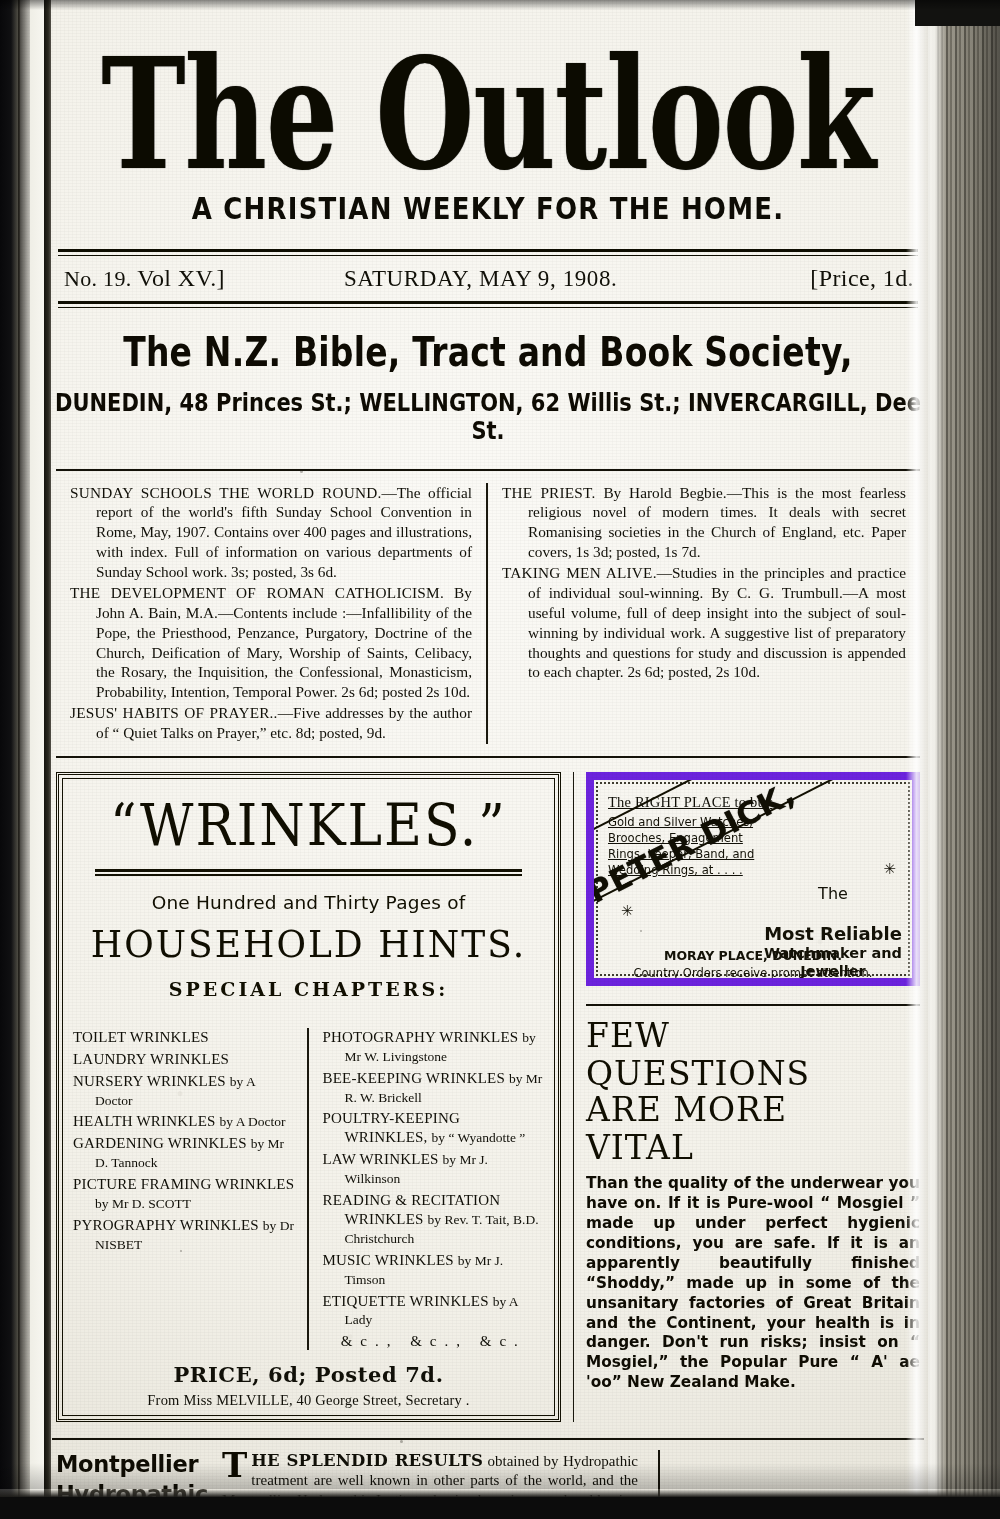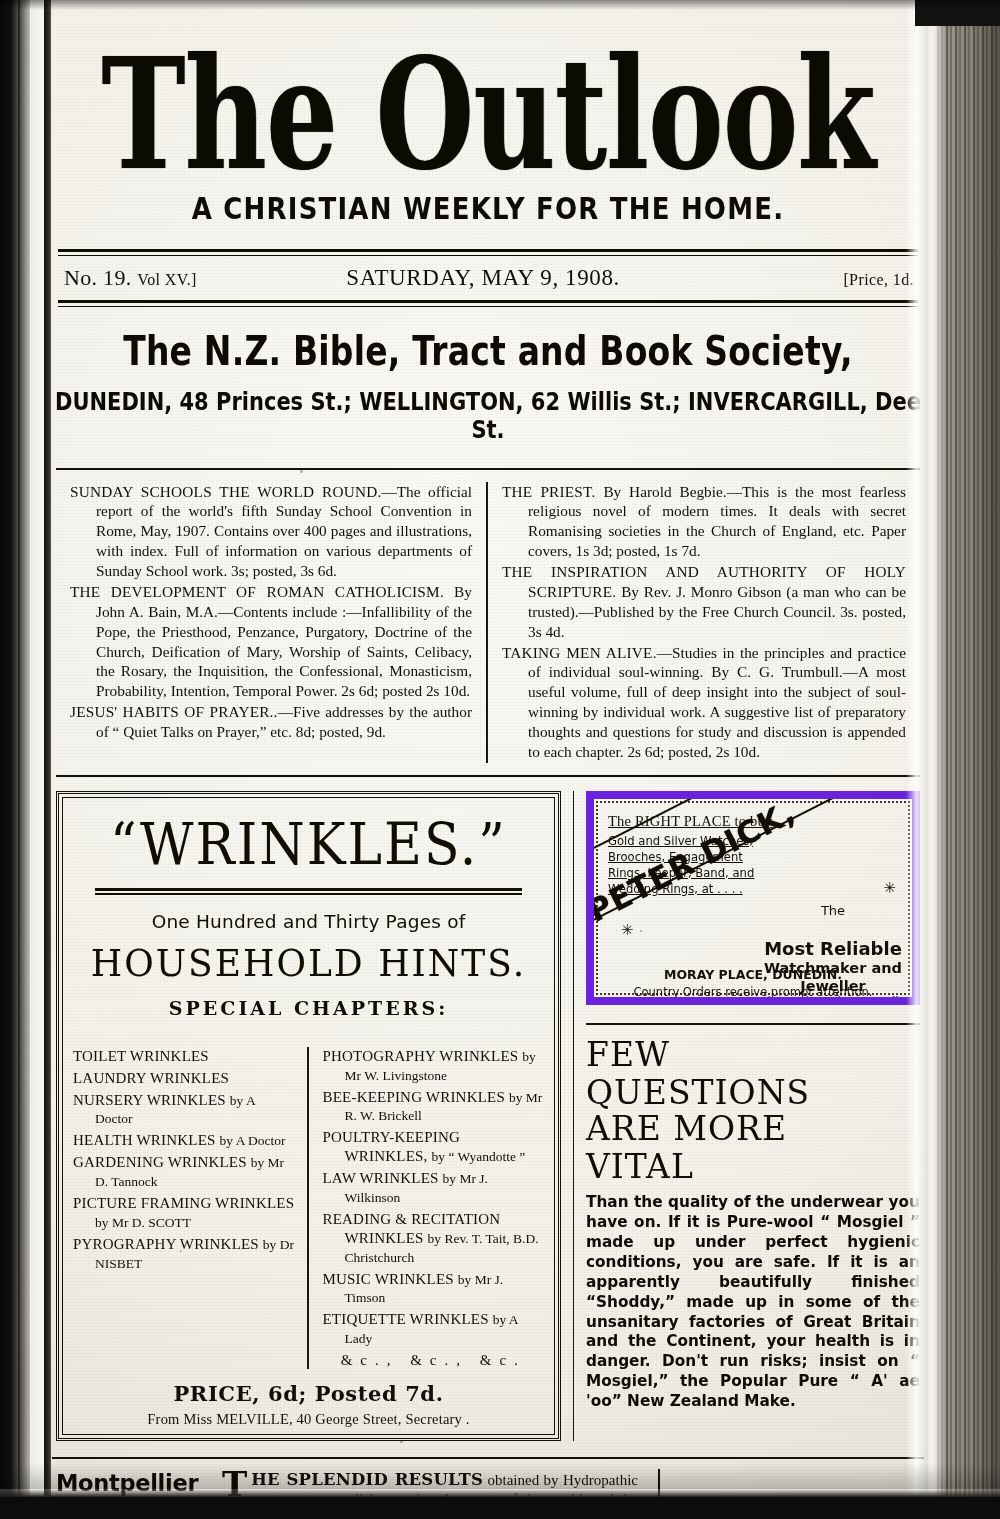--- a/index.html
+++ b/index.html
@@ -101,21 +101,21 @@
 
   .issueline{
     display:flex;align-items:baseline;justify-content:space-between;
     padding:9px 10px 9px 12px;
     font-family:"Liberation Serif", serif;
     font-size:22px;letter-spacing:.3px;
   }
   .issue-left{white-space:nowrap;}
   .issue-center{font-size:23px;letter-spacing:.6px;padding-right:74px;}
   .issue-right{white-space:nowrap;}
-  .smallcaps{font-size:16px;letter-spacing:.4px;}
+  .smallcaps{font-size:24px;letter-spacing:.4px;}
 
   
   .society{text-align:center;margin-top:24px;}
   .soc-title{
     font-family:"DejaVu Sans", sans-serif;font-weight:700;
     font-size:33px;letter-spacing:.2px;transform:scaleY(1.22);
     display:block;margin-bottom:22px;color:#14120a;
   }
   .soc-branches{
     font-family:"DejaVu Sans", sans-serif;font-weight:700;
@@ -208,21 +208,21 @@
     transform:rotate(-27deg);transform-origin:left center;
     text-shadow:0 0 1px rgba(0,0,0,.5);
   }
   .pd-star{position:absolute;font-size:15px;color:#1a180e;}
   .pd-star.a{left:27px;top:122px;}
   .pd-star.b{right:16px;top:80px;}
   .pd-right{
     position:absolute;right:8px;top:104px;width:142px;text-align:center;
     font-family:"DejaVu Sans",sans-serif;color:#1a180e;
   }
-  .pd-right .s1{font-size:13px;}
+  .pd-right .s1{font-size:16px;}
   .pd-right .s2{font-size:18px;font-weight:700;margin-top:20px;}
   .pd-right .s3{font-size:14.5px;font-weight:700;line-height:1.25;}
   .pd-right .s4{font-size:11.5px;}
   .pd-addr{position:absolute;left:0;right:0;top:168px;text-align:center;
     font-family:"DejaVu Sans",sans-serif;font-size:12.5px;font-weight:700;color:#1a180e;}
   .pd-foot{position:absolute;left:0;right:0;top:186px;text-align:center;
     font-family:"DejaVu Sans",sans-serif;font-size:11.5px;color:#1a180e;line-height:1.25;}
 
   .rule-midright{border-top:2px solid #1a1810;margin:18px 0 0 0;}
 
@@ -299,23 +299,20 @@
         <div class="bl-entry">
           <span class="ttl">THE DEVELOPMENT OF ROMAN CATHOLICISM.</span><span> By John A. Bain, M.A.—Contents include :—Infallibility of the Pope, the Priesthood, Penzance, Purgatory, Doctrine of the Church, Deification of Mary, Worship of Saints, Celibacy, the Rosary, the Inquisition, the Confessional, Monasticism, Probability, Intention, Temporal Power. 2s 6d; posted 2s 10d.</span>
         </div>
         <div class="bl-entry">
           <span class="ttl">JESUS' HABITS OF PRAYER..</span><span>—Five addresses by the author of “ Quiet Talks on Prayer,” etc. 8d; posted, 9d.</span>
         </div>
       </div>
       <div class="bl-col">
         <div class="bl-entry">
           <span class="ttl">THE PRIEST.</span><span> By Harold Begbie.—This is the most fearless religious novel of modern times. It deals with secret Romanising societies in the Church of England, etc. Paper covers, 1s 3d; posted, 1s 7d.</span>
-        </div>
-        <div class="bl-entry">
-          <span class="ttl">THE INSPIRATION AND AUTHORITY OF HOLY SCRIPTURE.</span><span> By Rev. J. Monro Gibson (a man who can be trusted).—Published by the Free Church Council. 3s. posted, 3s 4d.</span>
         </div>
         <div class="bl-entry">
           <span class="ttl">TAKING MEN ALIVE.</span><span>—Studies in the principles and practice of individual soul-winning. By C. G. Trumbull.—A most useful volume, full of deep insight into the subject of soul-winning by individual work. A suggestive list of preparatory thoughts and questions for study and discussion is appended to each chapter. 2s 6d; posted, 2s 10d.</span>
         </div>
       </div>
     </div>
 
     <div class="rule-thin2"></div>
 
     <div class="adsrow">

